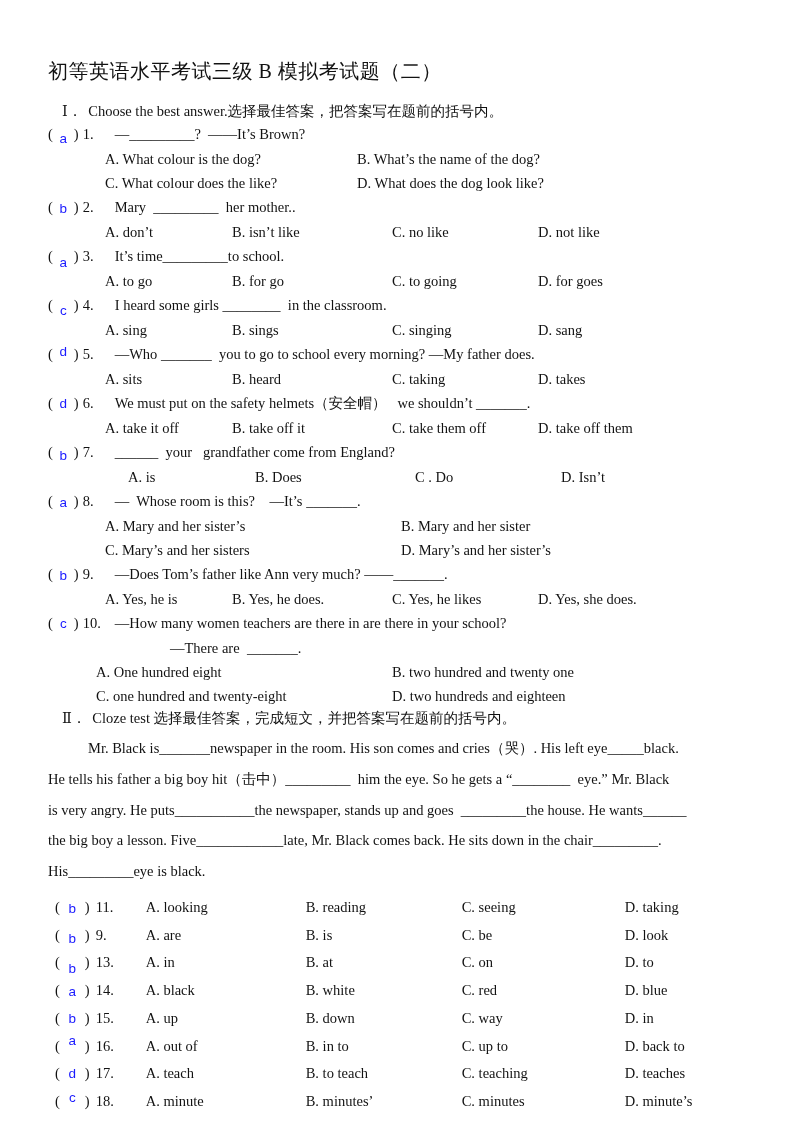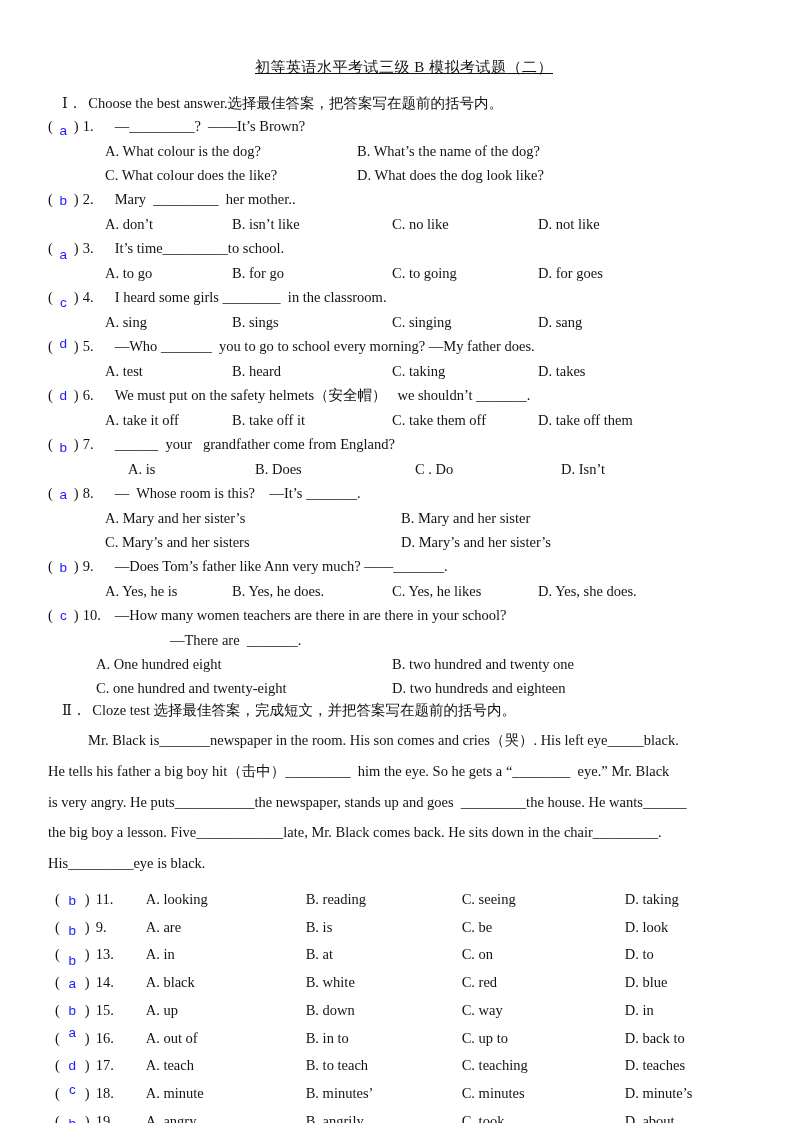--- a/index.html
+++ b/index.html
@@ -4,22 +4,22 @@
 <style>
   * { box-sizing: border-box; }
   html, body { margin: 0; padding: 0; background: #ffffff; }
   .sheet {
     width: 794px; height: 1123px; margin: 0 auto; background: #fff;
     font-family: "Liberation Serif", "DejaVu Serif", serif;
     font-size: 14.5px; color: #121212;
     padding: 58px 34px 0 48px; overflow: hidden; position: relative;
   }
   .title {
-    font-size: 15px; font-weight: 400; text-align: center;
-    margin: 0 0 16px 0; white-space: pre; letter-spacing: 0.5px; text-decoration: underline;
+    font-size: 20px; font-weight: 400; 
+    margin: 0 0 16px 0; white-space: pre; letter-spacing: 0.5px;
   }
   .heading-line { line-height: 21px; white-space: pre; padding-left: 14px; }
   .numeral { margin-right: 6px; }
 
   
   .s1-q .line { line-height: 24px; white-space: pre; }
   .paren.po { margin-right: 3px; }
   .paren.pc { margin-left: 3px; margin-right: 4px; }
   .ans {
     color: #1a1aff;
@@ -92,21 +92,21 @@
       <div class="s1-q">
         <div class="line stem-line"><span class="paren po">(</span><span class="ans">a</span><span class="paren pc">)</span><span class="qnum">3.</span><span class="stem">It’s time_________to school.</span></div>
         <div class="line opt-row cols4"><span class="opt">A. to go</span><span class="opt">B. for go</span><span class="opt">C. to going</span><span class="opt">D. for goes</span></div>
       </div>
       <div class="s1-q">
         <div class="line stem-line"><span class="paren po">(</span><span class="ans">c</span><span class="paren pc">)</span><span class="qnum">4.</span><span class="stem">I heard some girls ________  in the classroom.</span></div>
         <div class="line opt-row cols4"><span class="opt">A. sing</span><span class="opt">B. sings</span><span class="opt">C. singing</span><span class="opt">D. sang</span></div>
       </div>
       <div class="s1-q">
         <div class="line stem-line"><span class="paren po">(</span><span class="ans">d</span><span class="paren pc">)</span><span class="qnum">5.</span><span class="stem">—Who _______  you to go to school every morning? —My father does.</span></div>
-        <div class="line opt-row cols4"><span class="opt">A. test</span><span class="opt">B. heard</span><span class="opt">C. taking</span><span class="opt">D. takes</span></div>
+        <div class="line opt-row cols4"><span class="opt">A. sits</span><span class="opt">B. heard</span><span class="opt">C. taking</span><span class="opt">D. takes</span></div>
       </div>
       <div class="s1-q">
         <div class="line stem-line"><span class="paren po">(</span><span class="ans">d</span><span class="paren pc">)</span><span class="qnum">6.</span><span class="stem">We must put on the safety helmets（安全帽）   we shouldn’t _______.</span></div>
         <div class="line opt-row cols4"><span class="opt">A. take it off</span><span class="opt">B. take off it</span><span class="opt">C. take them off</span><span class="opt">D. take off them</span></div>
       </div>
       <div class="s1-q">
         <div class="line stem-line"><span class="paren po">(</span><span class="ans">b</span><span class="paren pc">)</span><span class="qnum">7.</span><span class="stem">______  your   grandfather come from England?</span></div>
         <div class="line opt-row cols4"><span class="opt">A. is</span><span class="opt">B. Does</span><span class="opt">C . Do</span><span class="opt">D. Isn’t</span></div>
       </div>
       <div class="s1-q">

